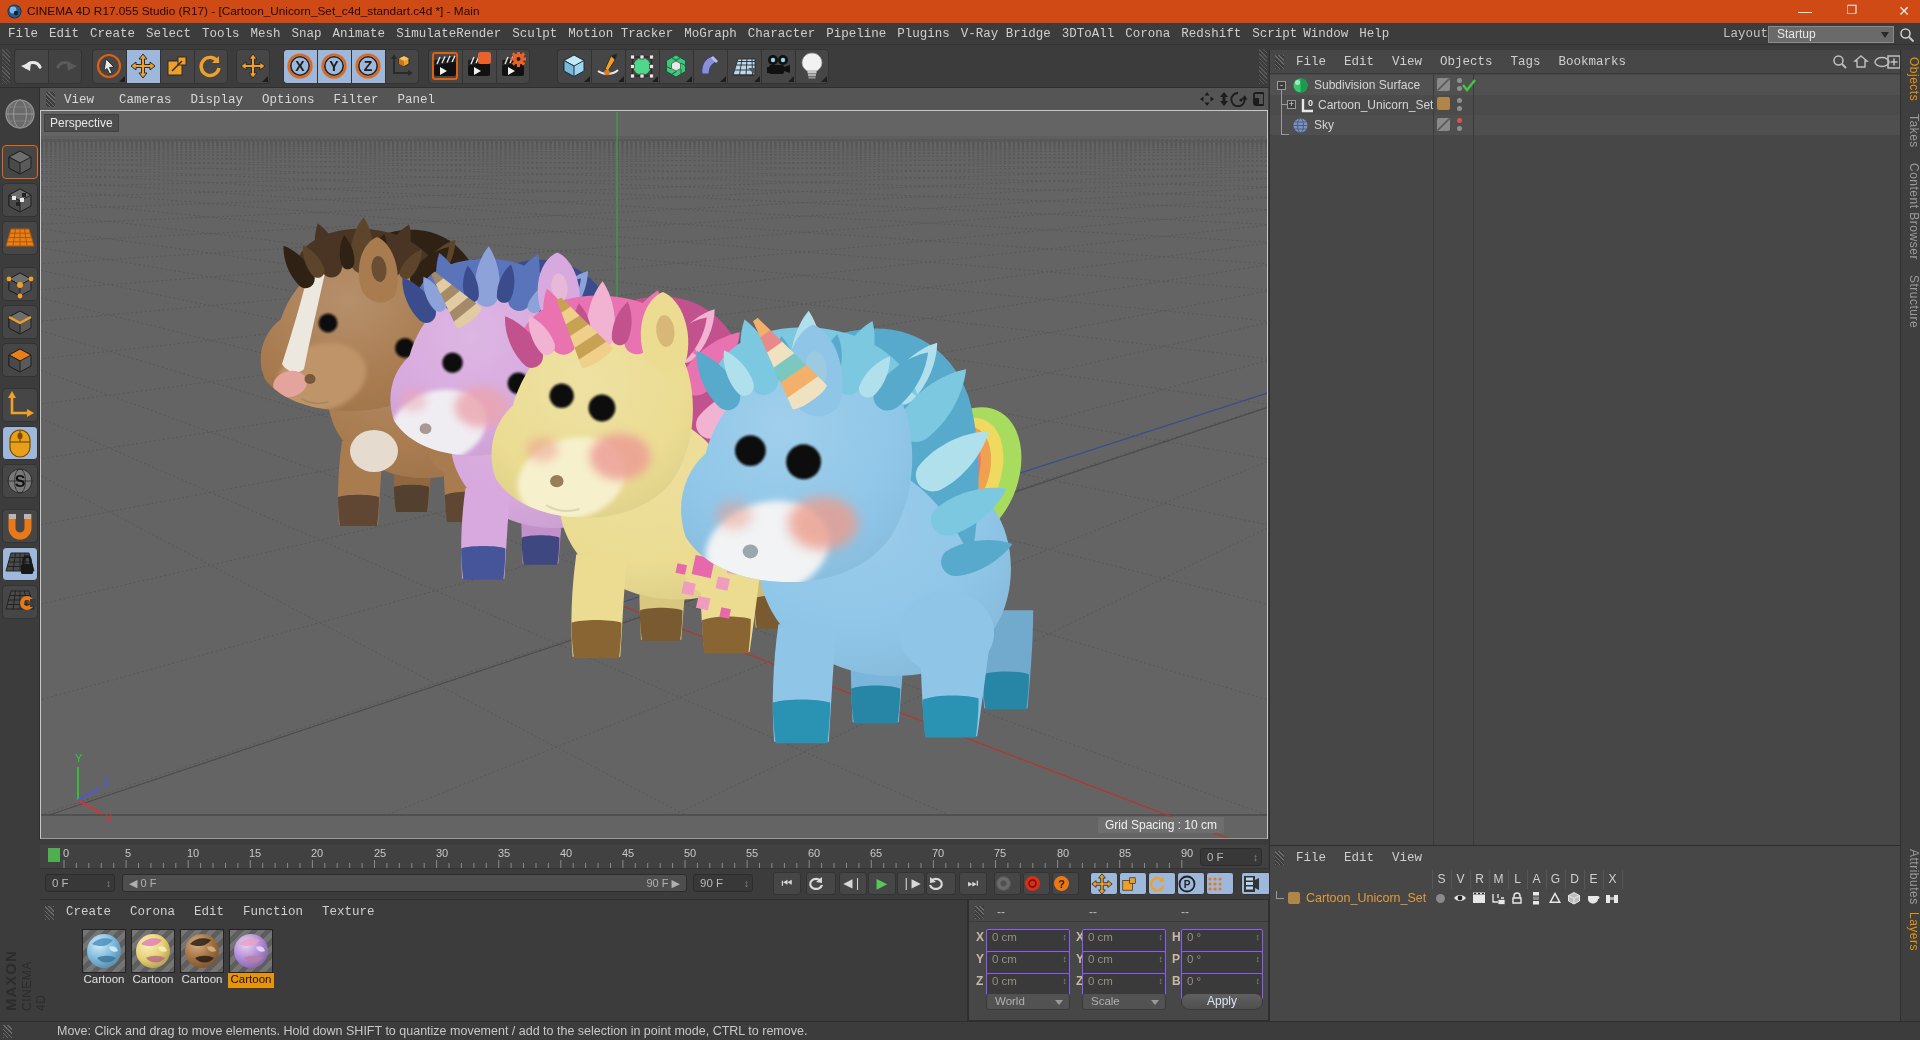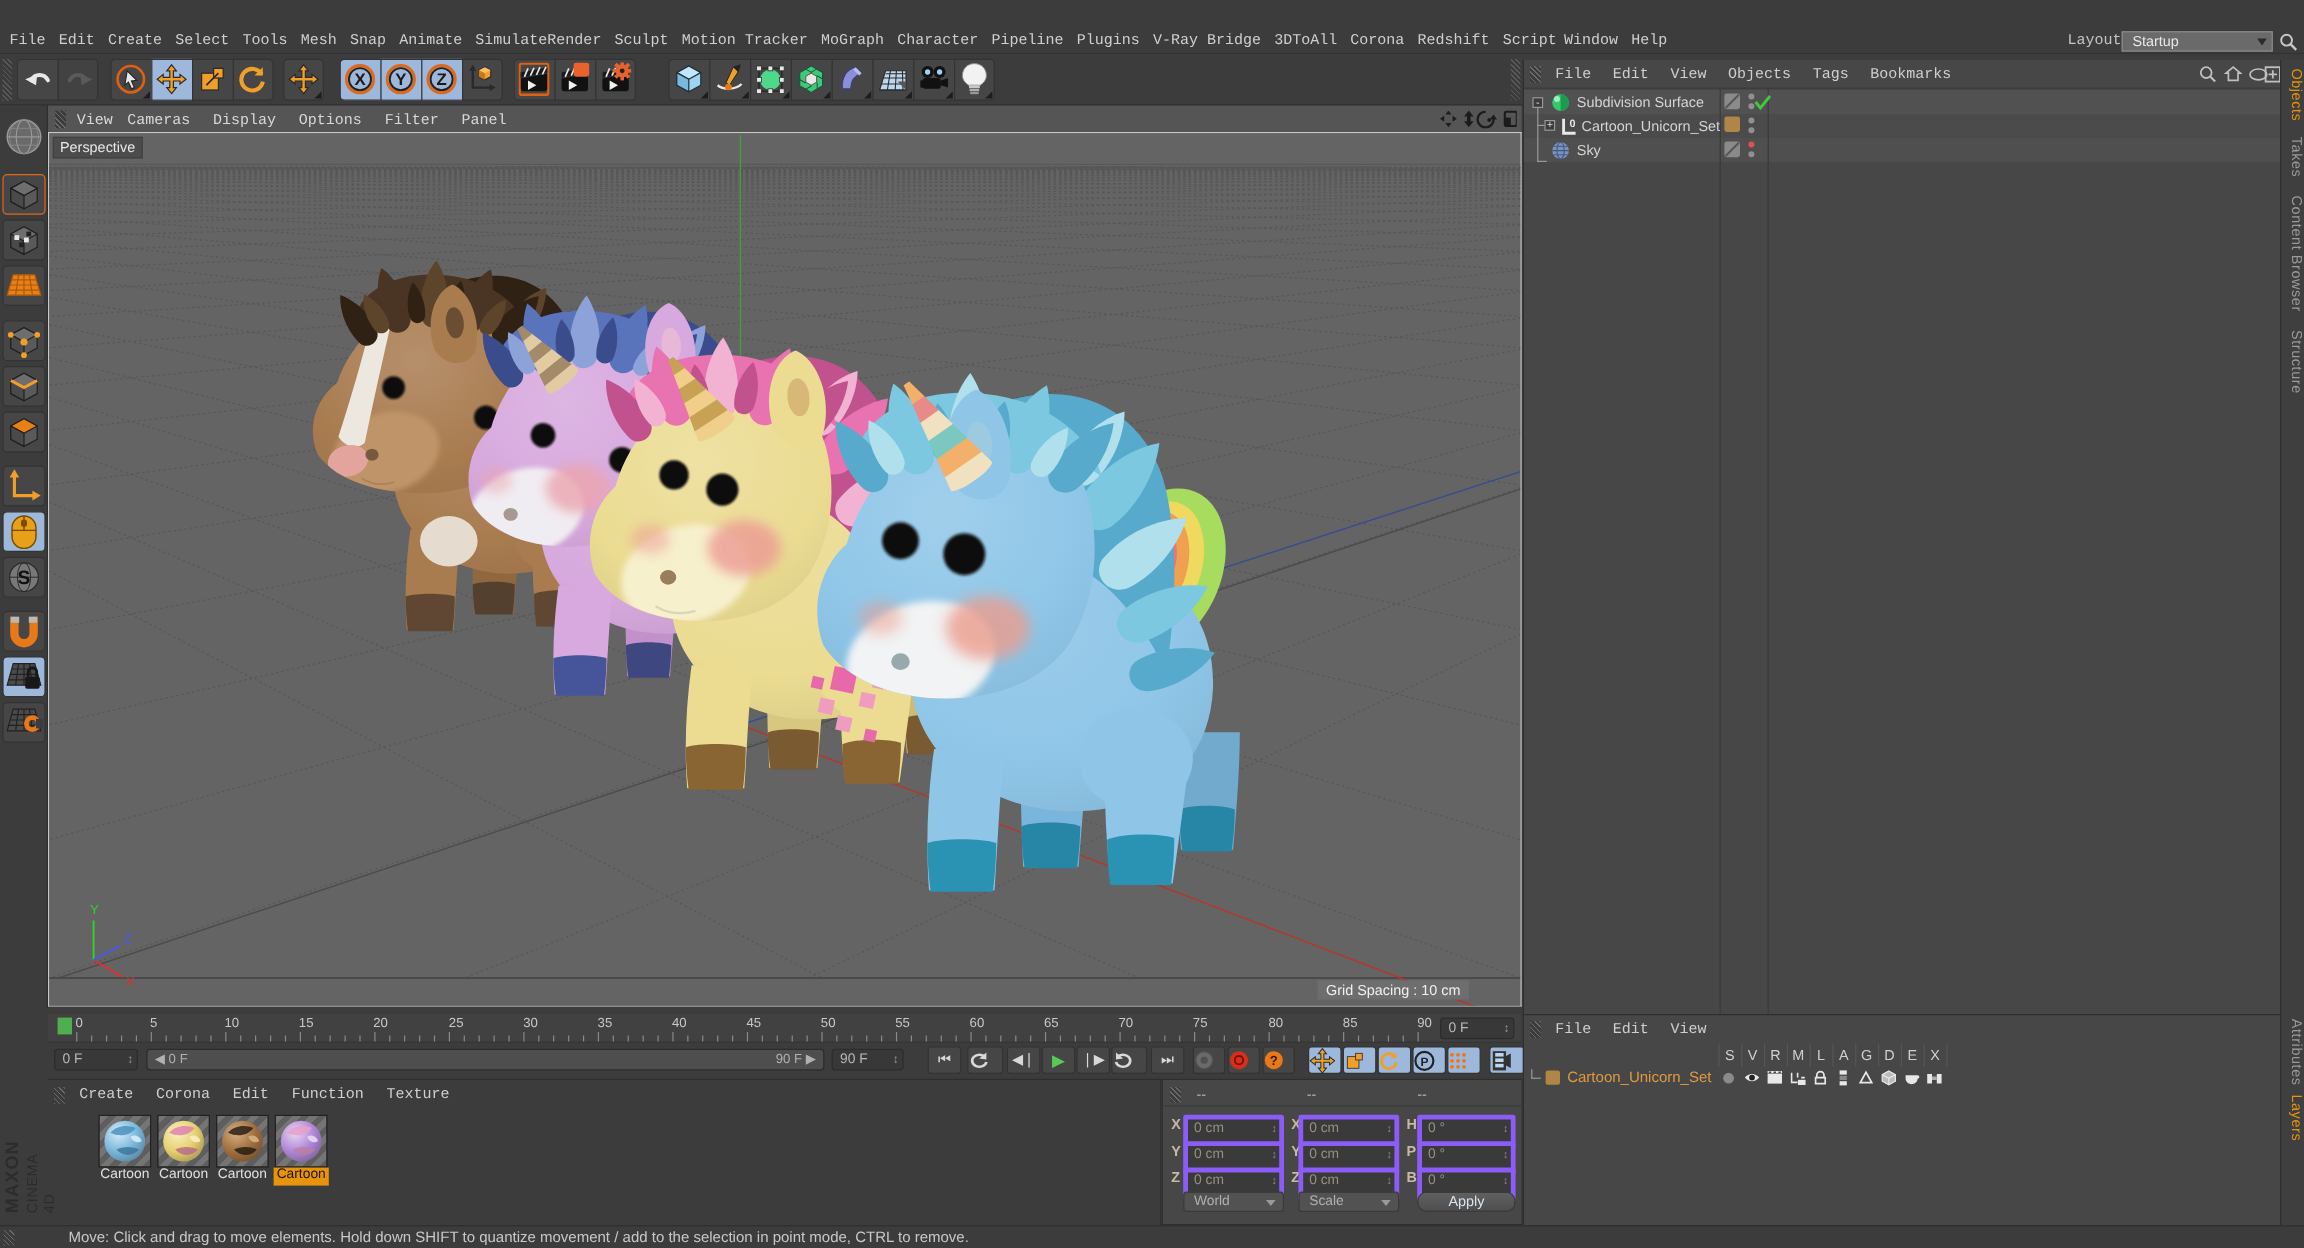--- a/index.html
+++ b/index.html
@@ -54,39 +54,51 @@
 .pbtn.blue { background:#9db8da; }
 
 #matpanel { left:40px; top:899px; width:928px; height:122px; background:#3c3c3c; border-top:1px solid #2e2e2e; border-right:1px solid #2e2e2e;}
 .thumb { position:absolute; top:29px; width:44px; height:44px; border:1px solid #222;
   background:repeating-linear-gradient(135deg,#757575 0 5px,#5e5e5e 5px 10px); }
 .matlab { position:absolute; top:73px; width:46px; height:15px; font-size:11.5px; color:#e0e0e0; text-align:center; }
 .matlab.sel { background:#e8930c; color:#1c1303; }
 
 #coordpanel { left:968px; top:899px; width:301px; height:122px; background:#474747; border:1px solid #2e2e2e; }
 .clab { position:absolute; color:#c8b9a4; font-size:12px; font-weight:bold; }
-.cfield { position:absolute; height:28px; background:#3a3a3a; border:4px solid #8b5cf6; border-radius:2px;
+.cfield { position:absolute; height:28px; background:#3a3a3a; border:1px solid #8b5cf6; border-radius:2px;
   color:#979083; font-size:11.5px; line-height:14px; padding-left:5px; }
 .cfield:after { content:"\2195"; position:absolute; right:2px; top:0; font-size:9px; color:#8a8a8a; }
 .cdrop { position:absolute; height:17px; background:#525252; border:1px solid #3a3a3a; border-radius:3px;
   color:#b0b0b0; font-size:11.5px; line-height:15px; padding-left:8px; }
 .cdrop:after { content:""; position:absolute; right:6px; top:6px; border:4px solid transparent; border-top:5px solid #9a9a9a; }
 
 #laypanel { left:1269px; top:845px; width:631px; height:176px; background:#474747; border-left:1px solid #2e2e2e; border-top:1px solid #2e2e2e; }
 
 #statusbar { left:0; top:1021px; width:1920px; height:19px; background:#3c3c3c; border-top:1px solid #2e2e2e;
   color:#c8c8c8; font-size:12.5px; }
 .vgrip { position:absolute; width:10px; background:repeating-linear-gradient(45deg,#6a6a6a 0 1px,#3c3c3c 1px 3px); }
 svg { display:block; }
 .icon { position:absolute; }
 </style>
 </head>
 <body>
 <div id="stage">
 
+<div class="abs" id="titlebar">
+  <svg class="icon" style="left:7px;top:4px" width="15" height="15" viewBox="0 0 15 15">
+    <circle cx="7.5" cy="7.5" r="7" fill="#1a3550"></circle>
+    <circle cx="7.5" cy="7.5" r="6" fill="#2a5a8a"></circle>
+    <circle cx="6" cy="6" r="3.4" fill="#79b8e8"></circle>
+    <circle cx="9" cy="9" r="2.2" fill="#123"></circle>
+  </svg>
+  <div class="ttl">CINEMA 4D R17.055 Studio (R17) - [Cartoon_Unicorn_Set_c4d_standart.c4d *] - Main</div>
+  <div class="winbtn" style="left:1798px;top:3px">—</div>
+  <div class="winbtn" style="left:1845px;top:3px;font-size:12px">❐</div>
+  <div class="winbtn" style="left:1897px;top:3px">✕</div>
+</div>
 
 <div class="abs menubar" id="mainmenu">
   <span style="margin-left:8px">File</span>
       <span style="margin-left:11px">Edit</span>
   <span style="margin-left:11px">Create</span>
       <span style="margin-left:11px">Select</span>
   <span style="margin-left:11px">Tools</span>
       <span style="margin-left:11px">Mesh</span>
   <span style="margin-left:11px">Snap</span>
       <span style="margin-left:11px">Animate</span>
@@ -445,21 +457,21 @@
         </g>
         <path d="M 16,14 A 7,7 0 1 0 30,14 A 7,7 0 1 0 16,14 M 20,14 A 3,3 0 1 1 26,14 A 3,3 0 1 1 20,14" fill="#e87818" fill-rule="evenodd"></path>
         <rect x="26" y="10" width="6" height="8" fill="#3c3c3c"></rect>
       </svg>
 </div>
 
 <div class="abs" id="vpmenu">
   <div class="vgrip" style="left:6px;top:4px;height:15px;width:9px"></div>
   <div class="menubar" style="height:23px">
     <span style="margin-left:24px">View</span>
-        <span style="margin-left:12px">Cameras</span>
+        <span style="margin-left:25px">Cameras</span>
     <span style="margin-left:19px">Display</span>
         <span style="margin-left:19px">Options</span>
     <span style="margin-left:19px">Filter</span>
         <span style="margin-left:19px">Panel</span>
   </div>
   <svg class="icon" style="left:1160px;top:4px" width="64" height="15" viewBox="0 0 64 15">
     <g fill="#1c1c1c">
       <path d="M7,0 L9.5,3.5 L4.5,3.5 Z M7,14 L4.5,10.5 L9.5,10.5 Z M0,7 L3.5,4.5 L3.5,9.5 Z M14,7 L10.5,9.5 L10.5,4.5 Z"></path>
       <path d="M24,0 L28,5 L25.5,5 L25.5,9 L28,9 L24,14 L20,9 L22.5,9 L22.5,5 L20,5 Z"></path>
       <path d="M40,1 A6,6 0 1 0 46,7 L43.5,7 L47,2.5 L50,7 L48,7 A8,8 0 1 1 40,-1 Z" transform="scale(0.95) translate(0,1)"></path>

